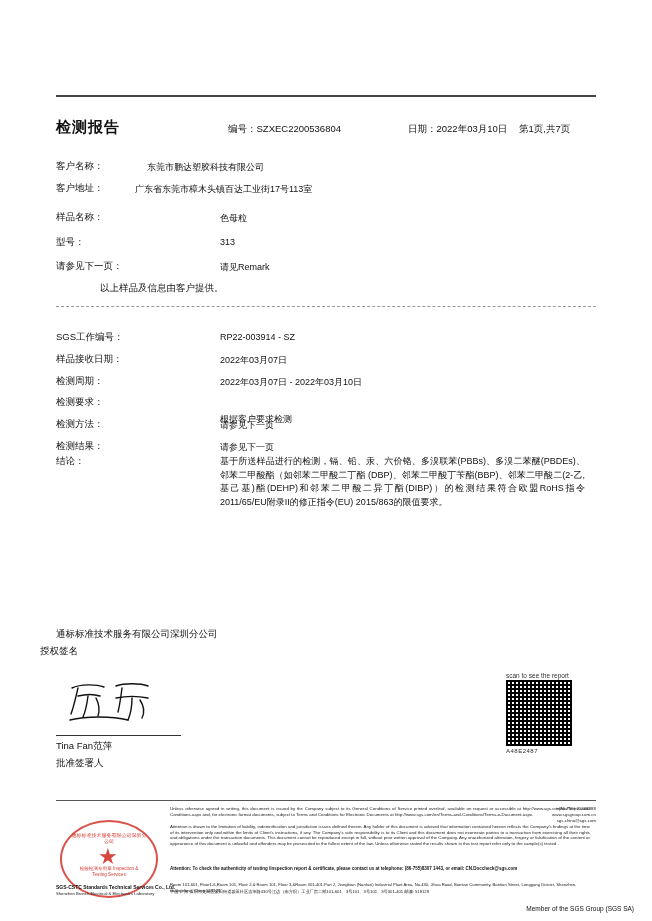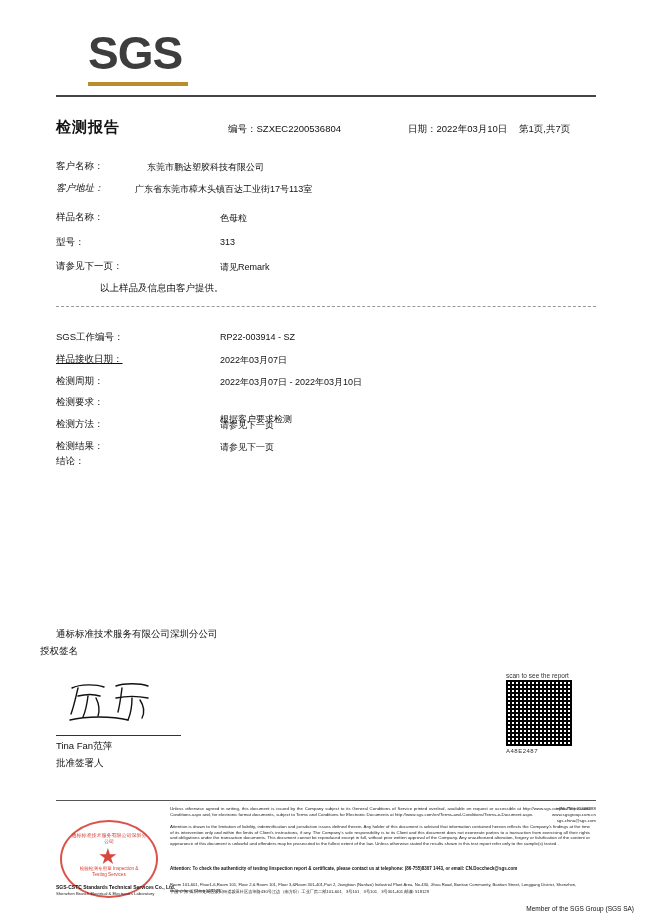--- a/index.html
+++ b/index.html
@@ -322,69 +322,66 @@
     top: 891px;
     font-size: 4.2px;
     color: #222;
   }
 </style>
 </head>
 <body>
 
 <div class="page">
 
-  <div class="logo-wrap">
-    <div class="logo-text">SGS</div>
-    <div class="logo-rule"></div>
-  </div>
   <div class="header-rule"></div>
 
   <div class="doc-title">检测报告</div>
   <div class="doc-no">编号：SZXEC2200536804</div>
   <div class="doc-date">日期：2022年03月10日</div>
   <div class="doc-pages">第1页,共7页</div>
 
   <div class="field-label" style="left:56px; top:160px;">客户名称：</div>
   <div class="field-value" style="left:140px; top:161px;margin-left:7px;">东莞市鹏达塑胶科技有限公司</div>
 
-  <div class="field-label" style="left:56px; top:182px;font-style:italic;">客户地址：</div>
+  <div class="field-label" style="left:56px; top:182px;">客户地址：</div>
   <div class="field-value" style="left:115px; top:183px;margin-left:20px;">广东省东莞市樟木头镇百达工业街17号113室</div>
 
   <div class="field-label" style="left:56px; top:211px;">样品名称：</div>
   <div class="field-value" style="left:220px; top:212px;">色母粒</div>
 
   <div class="field-label" style="left:56px; top:236px;text-align:center;">型号：</div>
   <div class="field-value" style="left:220px; top:237px;">313</div>
 
   <div class="field-label" style="left:56px; top:260px;">请参见下一页：</div>
   <div class="field-value" style="left:220px; top:261px;">请见Remark</div>
 
   <div class="field-label" style="left:56px; top:282px;padding-left:44px;">以上样品及信息由客户提供。</div>
 
   <div class="dashed-rule" style="top:306px;"></div>
 
   <div class="field-label" style="left:56px; top:331px;">SGS工作编号：</div>
   <div class="field-value" style="left:220px; top:332px;">RP22-003914 - SZ</div>
 
-  <div class="field-label" style="left:56px; top:353px;text-decoration:underline;">样品接收日期：</div>
+  <div class="field-label" style="left:56px; top:353px;">样品接收日期：</div>
   <div class="field-value" style="left:220px; top:354px;">2022年03月07日</div>
 
   <div class="field-label" style="left:56px; top:375px;">检测周期：</div>
   <div class="field-value" style="left:220px; top:376px;">2022年03月07日 - 2022年03月10日</div>
 
   <div class="field-label" style="left:56px; top:396px;">检测要求：</div>
   <div class="field-value" style="left:220px; top:397px;margin-top:16px;">根据客户要求检测</div>
 
   <div class="field-label" style="left:56px; top:418px;">检测方法：</div>
   <div class="field-value" style="left:220px; top:419px;">请参见下一页</div>
 
   <div class="field-label" style="left:56px; top:440px;">检测结果：</div>
   <div class="field-value" style="left:220px; top:441px;">请参见下一页</div>
 
   <div class="field-label" style="left:56px; top:455px;">结论：</div>
+  <div class="conclusion-text">基于所送样品进行的检测，镉、铅、汞、六价铬、多溴联苯(PBBs)、多溴二苯醚(PBDEs)、邻苯二甲酸酯（如邻苯二甲酸二丁酯 (DBP)、邻苯二甲酸丁苄酯(BBP)、邻苯二甲酸二(2-乙,基己基)酯(DEHP)和邻苯二甲酸二异丁酯(DIBP)）的检测结果符合欧盟RoHS指令2011/65/EU附录II的修正指令(EU) 2015/863的限值要求。</div>
 
   <div class="sign-company">通标标准技术服务有限公司深圳分公司</div>
   <div class="sign-auth">授权签名</div>
 
   <svg class="signature-img" viewBox="0 0 90 44">
     <g stroke="#111" fill="none" stroke-width="1.4" stroke-linecap="round">
       <path d="M6 8 C14 4, 30 4, 38 7"></path>
       <path d="M12 8 C10 16, 8 26, 5 34"></path>
       <path d="M12 16 C20 14, 28 14, 34 16"></path>
       <path d="M22 16 C21 24, 20 30, 17 37"></path>

